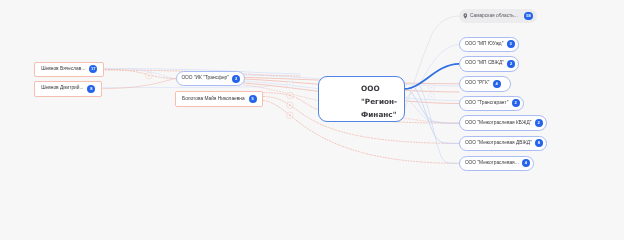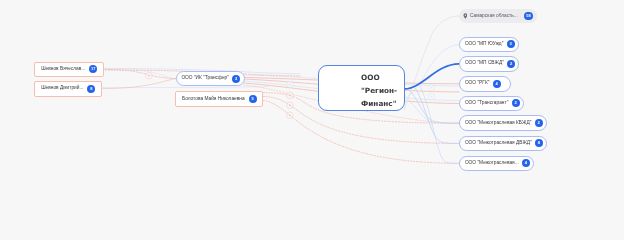--- a/index.html
+++ b/index.html
@@ -125,21 +125,21 @@
     <span class="badge">2</span>
   </div>
       <div class="node pill" style="left:459px;top:135.6px;">
     <span class="lbl">ООО "Межотраслевая ДВЖД"</span>
     <span class="badge">8</span>
   </div>
       <div class="node pill" style="left:459px;top:155.5px;">
     <span class="lbl">ООО "Межотраслевая...</span>
     <span class="badge">4</span>
   </div>
-      <div class="node main" style="left:318px;top:65px;width:87px;height:46px;padding-left:42px;">
+      <div class="node main" style="left:318px;top:76px;width:87px;height:46px;padding-left:42px;">
   <div class="ln">ООО</div>
         <div class="ln">"Регион-</div>
         <div class="ln">Финанс"</div>
 </div>
       <div class="node chip" style="left:459.2px;top:8.8px;">
   <svg class="pin" viewBox="0 0 10 12">
           <path d="M5 0.5C2.8 0.5 1 2.3 1 4.5c0 2.7 3.3 6.6 3.5 6.8.27.27.73.27 1 0C5.7 11.1 9 7.2 9 4.5 9 2.3 7.2.5 5 .5z" fill="#6b6b72"></path>
           <circle cx="5" cy="4.5" r="1.35" fill="#ececee"></circle>
         </svg>
   <span class="lbl">Самарская область...</span>

